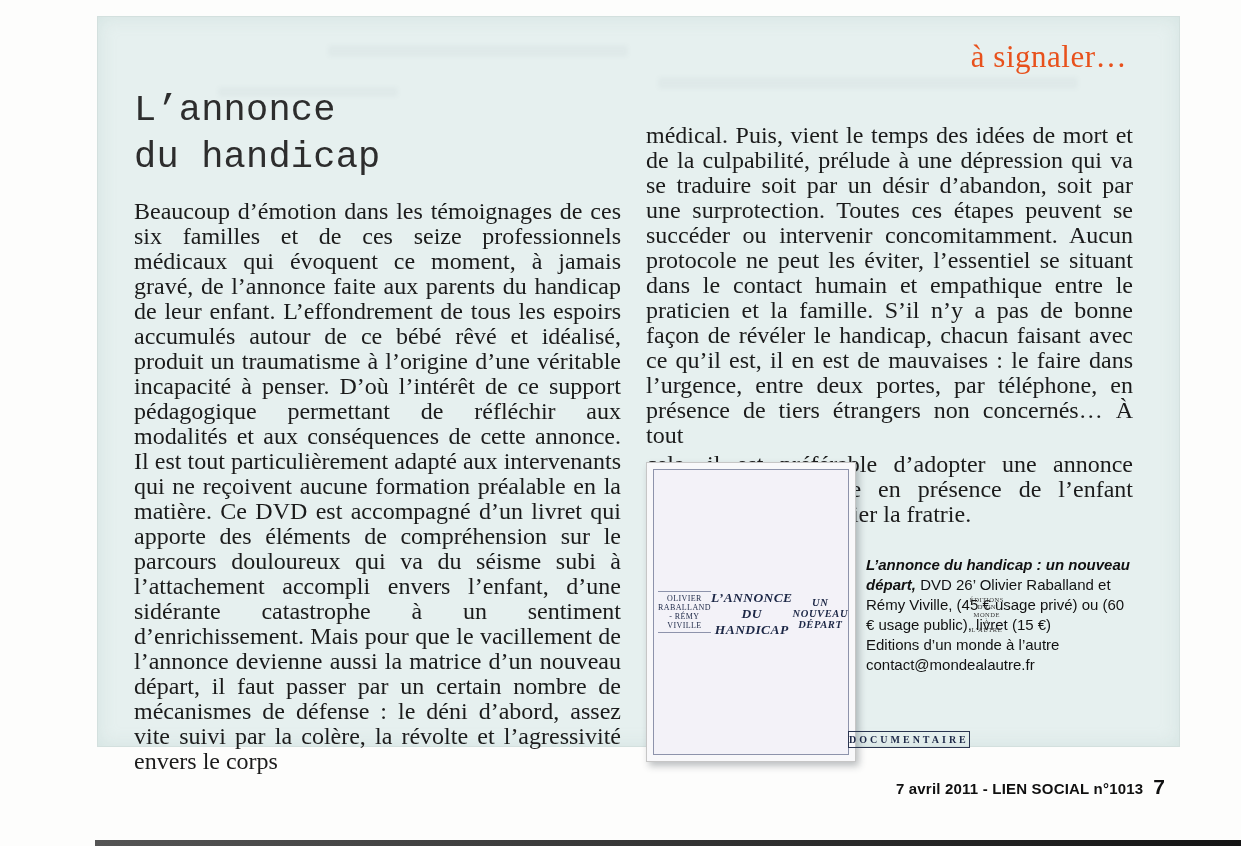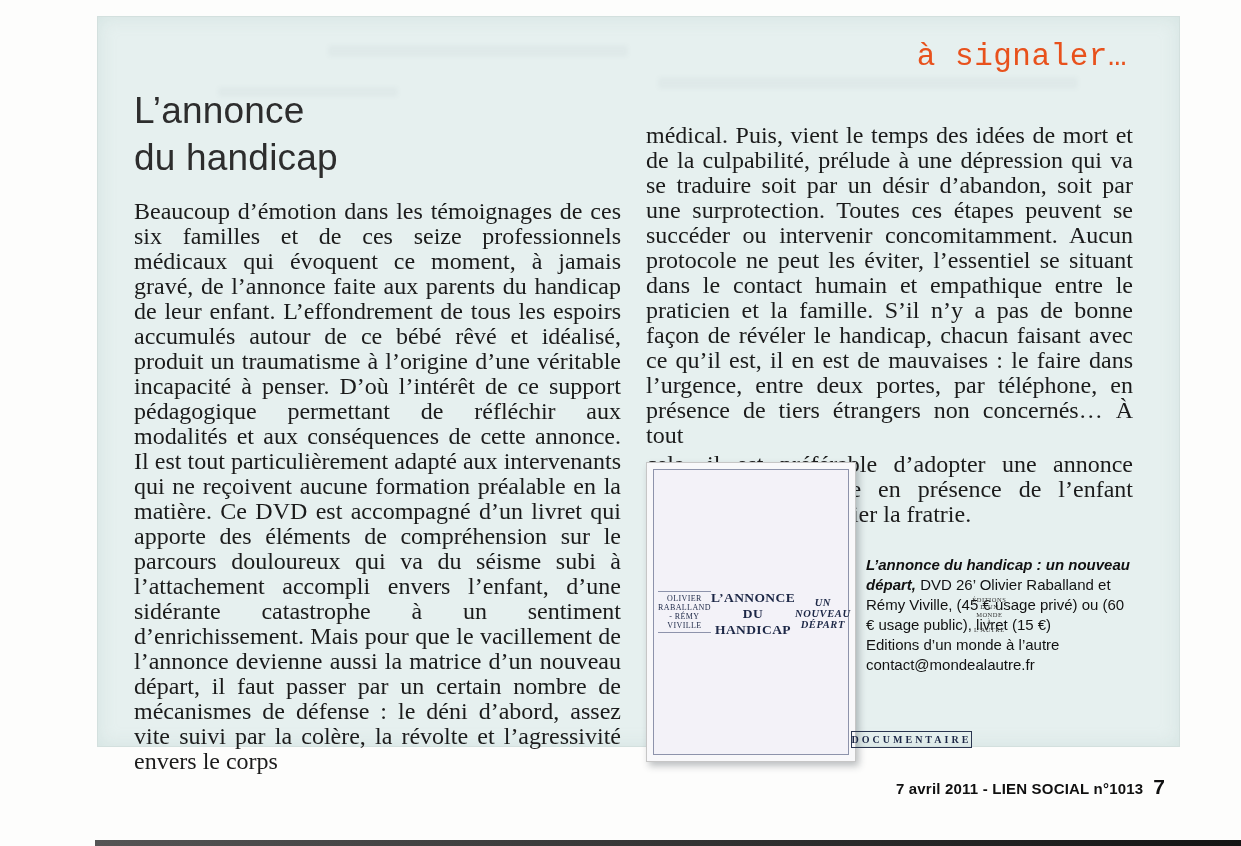--- a/index.html
+++ b/index.html
@@ -15,30 +15,30 @@
     box-shadow:inset 0 0 18px rgba(160,190,188,0.25);
   }
   
   .bleed{position:absolute;background:#6b7f87;opacity:0.05;filter:blur(2px);border-radius:2px;}
   .bleed.b1{left:230px;top:28px;width:300px;height:12px;}
   .bleed.b2{left:560px;top:60px;width:420px;height:12px;}
   .bleed.b3{left:120px;top:70px;width:180px;height:10px;}
 
   .section-label{
     position:absolute;top:22px;right:52px;
-    font-family:Liberation Mono, monospace;
+    font-family:Liberation Serif, serif;
     font-size:31px;color:#e8511c;letter-spacing:0.5px;
   }
 
   .col-left{position:absolute;left:36px;top:70px;width:487px;}
   .col-right{position:absolute;left:548px;top:106px;width:487px;}
 
   h1.article-title{
     margin:0 0 18px 0;
-    font-family:Liberation Sans, sans-serif;
+    font-family:Liberation Mono, monospace;
     font-weight:400;color:#2d2d2d;
     font-size:37px;line-height:47px;letter-spacing:0.2px;
   }
   h1.article-title span{display:block;}
 
   p.body{
     margin:0;text-align:justify;
     font-size:24px;line-height:25px;color:#1b1b1b;
     text-justify:inter-word;
   }
@@ -69,21 +69,21 @@
   .dvd-authors{
     width:92%;text-align:center;
     font-family:"Liberation Serif", serif;
     font-size:8px;letter-spacing:0.4px;color:#1c2746;
     border-top:1px solid #8d93ab;border-bottom:1px solid #8d93ab;
     padding:2px 0;
   }
   .dvd-title{
     margin-top:4px;text-align:center;
     font-family:"Liberation Serif", serif;font-weight:bold;
-    font-size:13.5px;letter-spacing:0.4px;color:#1c2746;
+    font-size:13.5px;letter-spacing:0.4px;color:#1c2746;font-style:italic;
   }
   .dvd-subtitle{
     margin-top:3px;text-align:center;
     font-family:"Liberation Serif", serif;font-style:italic;font-weight:bold;
     font-size:10.5px;letter-spacing:0.6px;color:#1c2746;
   }
   .dvd-art{margin:4px 0 2px 0;}
   .dvd-genre{
     margin-top:auto;width:84%;text-align:center;
     border:1px solid #2a3550;padding:2px 0;

